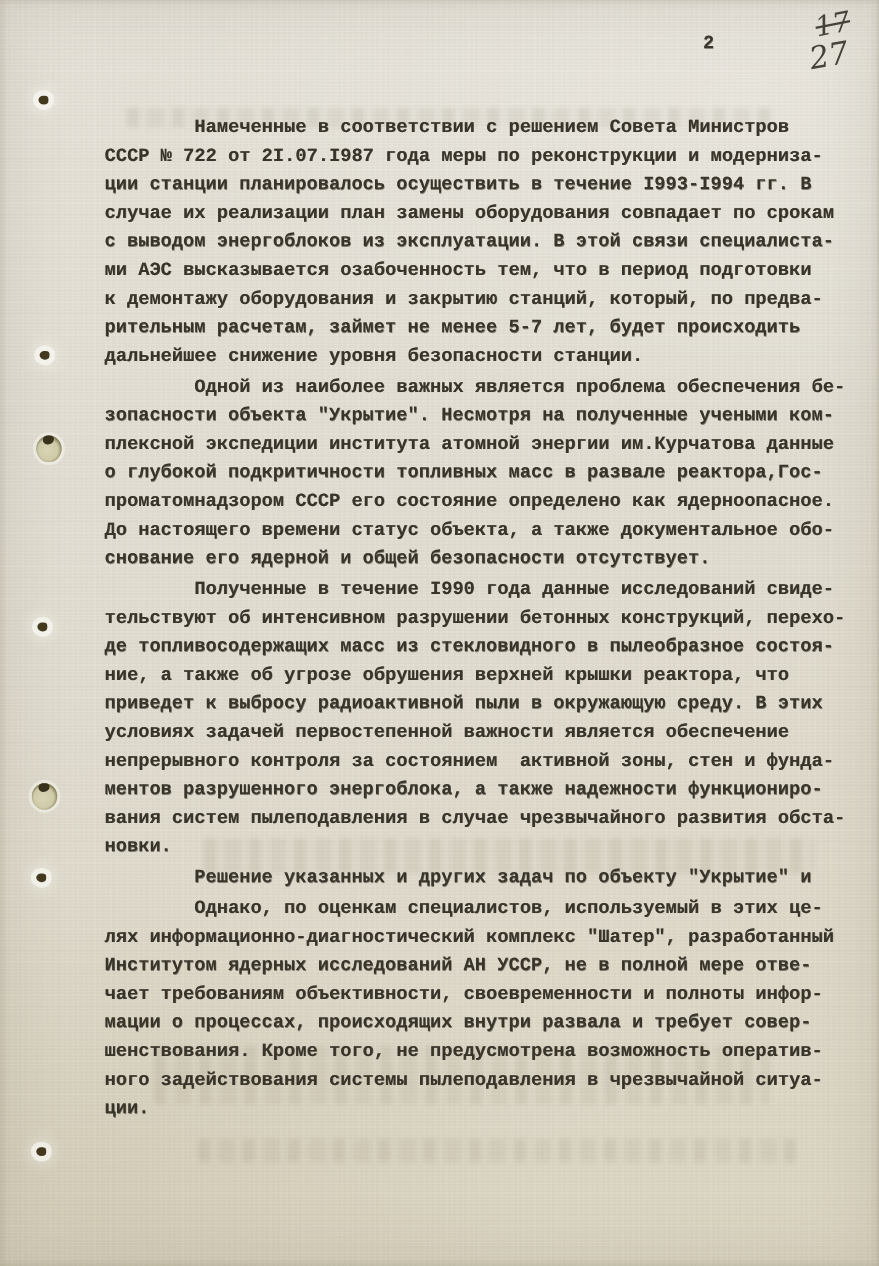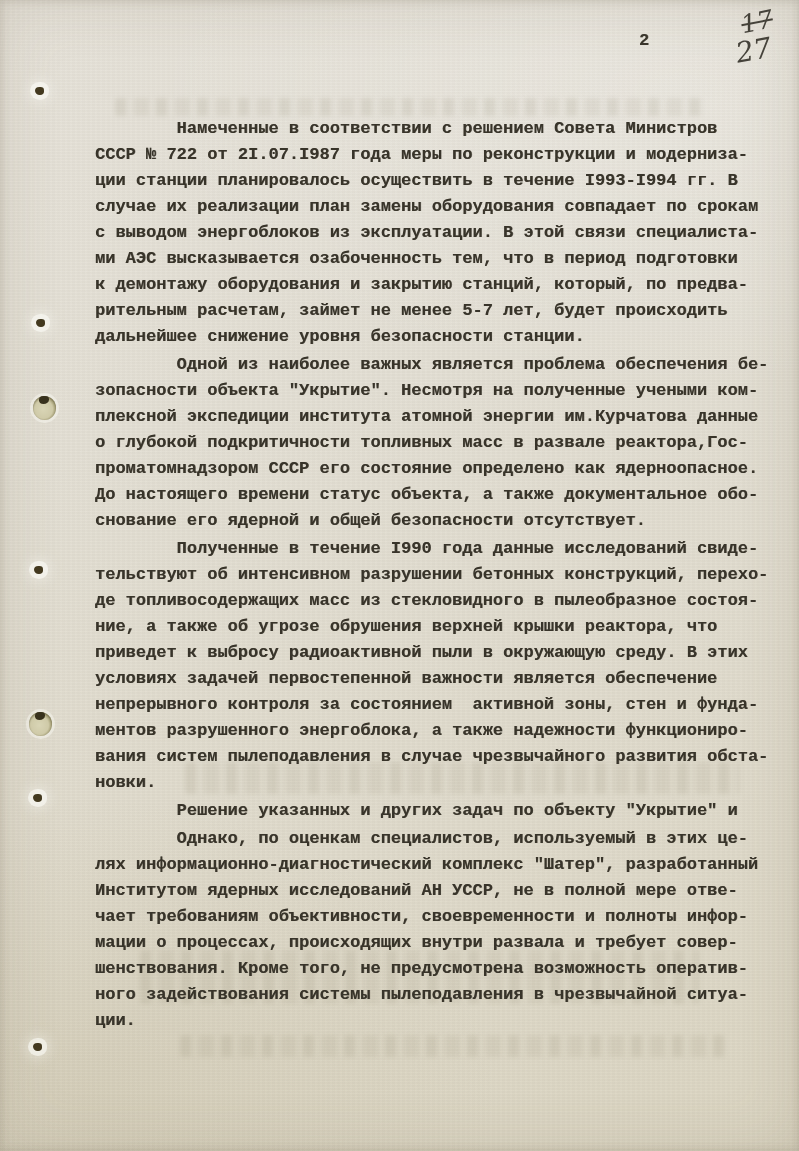--- a/index.html
+++ b/index.html
@@ -26,21 +26,21 @@
     background:
       repeating-linear-gradient(0deg, rgba(255,255,255,0.025) 0 1px, rgba(60,55,40,0.018) 1px 3px),
       repeating-linear-gradient(90deg, rgba(255,255,255,0.02) 0 2px, rgba(60,55,40,0.012) 2px 5px);
     pointer-events: none;
   }
 
   
   .text-col {
     position: absolute;
     left: 95px;
-    top: 116px;
+    top: 104px;
     width: 680px;
     font-size: 17px;
     line-height: 26px;
     font-weight: bold;
     color: #38342a;
     text-shadow: 0.4px 0.4px 0.6px rgba(52,48,38,0.55);
     z-index: 3;
   }
   .para {
     margin: 0;

